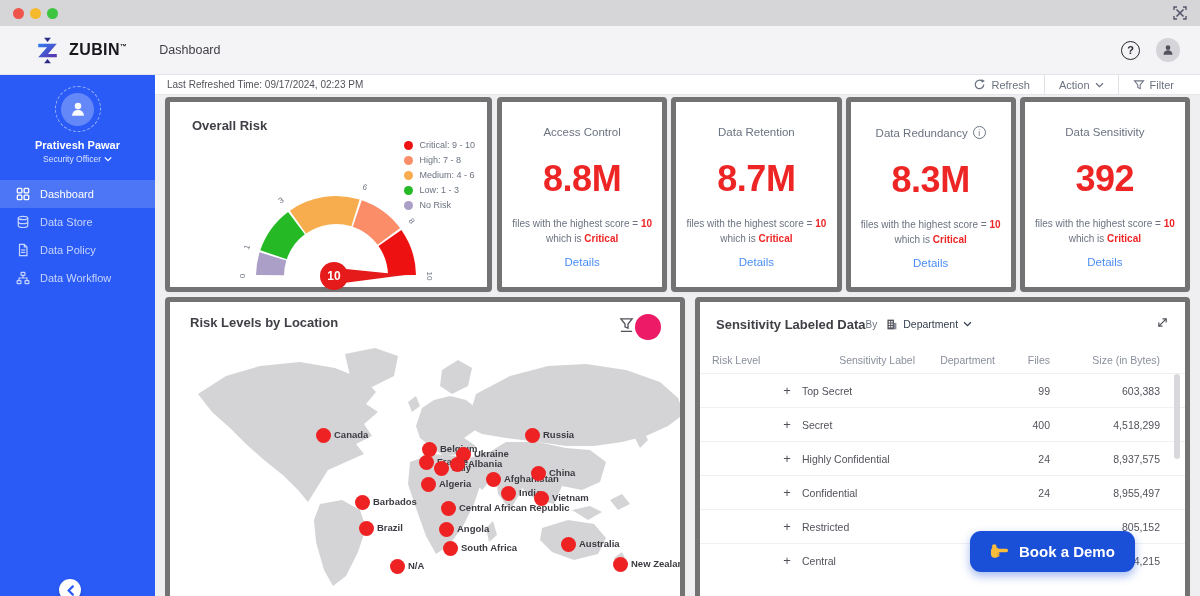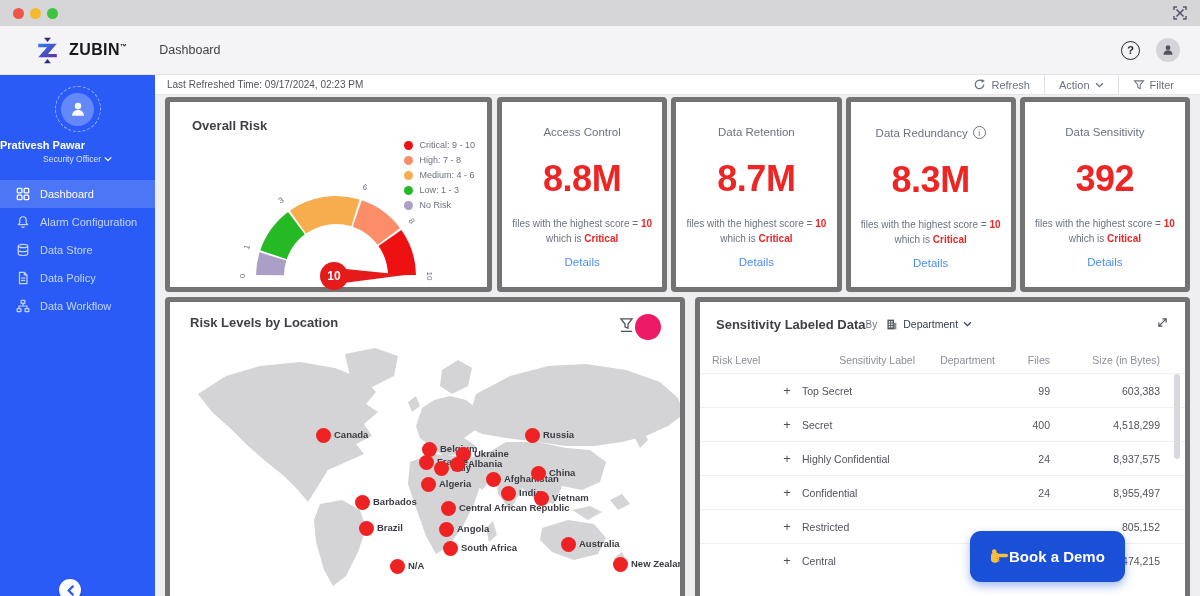--- a/index.html
+++ b/index.html
@@ -15,21 +15,21 @@
   .logo{display:flex;align-items:center;gap:8px;margin-left:14px}
   .brand{font-size:16px;font-weight:bold;color:#17171c;letter-spacing:.4px}
   .brand sup{font-size:7px}
   .pagetitle{margin-left:32px;font-size:12.5px;color:#3f3f46}
   .nav-right{margin-left:auto;display:flex;align-items:center;gap:16px}
   .help-icon{width:19px;height:19px;border:1.7px solid #26262e;border-radius:50%;display:flex;align-items:center;justify-content:center;font-size:11px;font-weight:bold;color:#26262e;cursor:pointer}
   .avatar-sm{width:24px;height:24px;border-radius:50%;background:#d4d4d9;display:flex;align-items:center;justify-content:center;cursor:pointer}
   
   .app{display:flex;height:521px}
   .sidebar{width:155px;background:#2a5bf6;flex-shrink:0;position:relative;color:#fff}
-  .user{padding:11px 0 6px;text-align:left}
+  .user{padding:11px 0 6px;text-align:center}
   .avatar-ring{width:46px;height:46px;border:1.5px dashed rgba(255,255,255,.55);border-radius:50%;margin:0 auto;display:flex;align-items:center;justify-content:center}
   .avatar-core{width:33px;height:33px;background:rgba(255,255,255,.28);border-radius:50%;display:flex;align-items:center;justify-content:center}
   .user-name{font-size:11px;font-weight:bold;margin-top:7px}
   .user-role{font-size:8.5px;color:#d9e2ff;margin-top:3px;display:flex;align-items:center;justify-content:center;gap:3px;cursor:pointer}
   .menu{margin-top:10px}
   .side-item{display:flex;align-items:center;gap:10px;padding:7px 16px;color:#c6d4fd;font-size:11px;cursor:pointer}
   .side-item.active{background:rgba(255,255,255,.17);color:#fff}
   .side-item .ic{width:14px;height:14px;display:inline-flex}
   .collapse-btn{position:absolute;left:59px;bottom:-5px;width:22px;height:22px;background:#fff;border-radius:50%;display:flex;align-items:center;justify-content:center;box-shadow:0 1px 3px rgba(0,0,0,.25);cursor:pointer}
   .main{flex:1;display:flex;flex-direction:column;min-width:0}
@@ -74,21 +74,21 @@
   .tbl-expand{margin-left:auto;cursor:pointer}
   .tgrid{display:grid;grid-template-columns:60px 30px 1fr 80px 55px 110px;align-items:center;padding:0 25px 0 12px}
   .tbl-cols{margin-top:14px;height:26px;font-size:10.5px;color:#8a8f9c}
   .tr{height:34px;border-top:1px solid #f0f0f3;font-size:10.5px;color:#52525b}
   .risk-dot{width:10px;height:10px;border-radius:50%;margin:0 auto}
   .plus{font-size:13px;color:#52525b;cursor:pointer;text-align:center}
   .num{text-align:right}
   .colr{text-align:right}
   .scroll-thumb{position:absolute;right:5px;top:72px;width:6px;height:85px;background:#d8d8dd;border-radius:3px;cursor:pointer}
   
-  .demo-btn{position:absolute;left:970px;top:531px;height:51px;padding:0 20px;background:#1a4fd8;border:none;border-radius:11px;display:flex;align-items:center;gap:0;color:#fff;font-size:15px;font-weight:bold;font-family:"Liberation Sans",sans-serif;box-shadow:0 4px 10px rgba(26,79,216,.4);cursor:pointer;z-index:50}
+  .demo-btn{position:absolute;left:970px;top:531px;height:41px;padding:0 20px;background:#1a4fd8;border:none;border-radius:11px;display:flex;align-items:center;gap:10px;color:#fff;font-size:15px;font-weight:bold;font-family:"Liberation Sans",sans-serif;box-shadow:0 4px 10px rgba(26,79,216,.4);cursor:pointer;z-index:50}
   .pink-fab{position:absolute;left:635px;top:314px;width:26px;height:26px;border-radius:50%;background:#ec1a67;z-index:40;cursor:pointer}
 </style>
 </head>
 <body>
 
 <div class="screen">
 
   <div class="titlebar">
     <span class="tl" id="tl0" style="background: rgb(238, 84, 74);"></span>
     <span class="tl" id="tl1" style="background: rgb(245, 185, 46);"></span>
@@ -152,29 +152,20 @@
           <div class="side-item active">
             <span class="ic">
               <svg width="14" height="14" viewBox="0 0 16 16" fill="none" stroke="currentColor" stroke-width="1.5">
                 <rect x="1.5" y="1.5" width="5.2" height="5.2" rx="1"></rect>
                 <rect x="9.3" y="1.5" width="5.2" height="5.2" rx="1"></rect>
                 <rect x="1.5" y="9.3" width="5.2" height="5.2" rx="1"></rect>
                 <rect x="9.3" y="9.3" width="5.2" height="5.2" rx="1"></rect>
               </svg>
             </span>
             <span>Dashboard</span>
-          </div>
-          <div class="side-item">
-            <span class="ic">
-              <svg width="14" height="14" viewBox="0 0 16 16" fill="none" stroke="currentColor" stroke-width="1.4">
-                <path d="M8,2 C5.7,2 4.3,3.8 4.3,6.2 V9 L3,11 H13 L11.7,9 V6.2 C11.7,3.8 10.3,2 8,2 Z"></path>
-                <path d="M6.7,13 a1.3,1.3 0 0 0 2.6,0"></path>
-              </svg>
-            </span>
-            <span>Alarm Configuration</span>
           </div>
           <div class="side-item">
             <span class="ic">
               <svg width="14" height="14" viewBox="0 0 16 16" fill="none" stroke="currentColor" stroke-width="1.4">
                 <ellipse cx="8" cy="3.4" rx="5.4" ry="1.9"></ellipse>
                 <path d="M2.6,3.4 V12.4 a5.4,1.9 0 0 0 10.8,0 V3.4"></path>
                 <path d="M2.6,7.9 a5.4,1.9 0 0 0 10.8,0"></path>
               </svg>
             </span>
             <span>Data Store</span>

